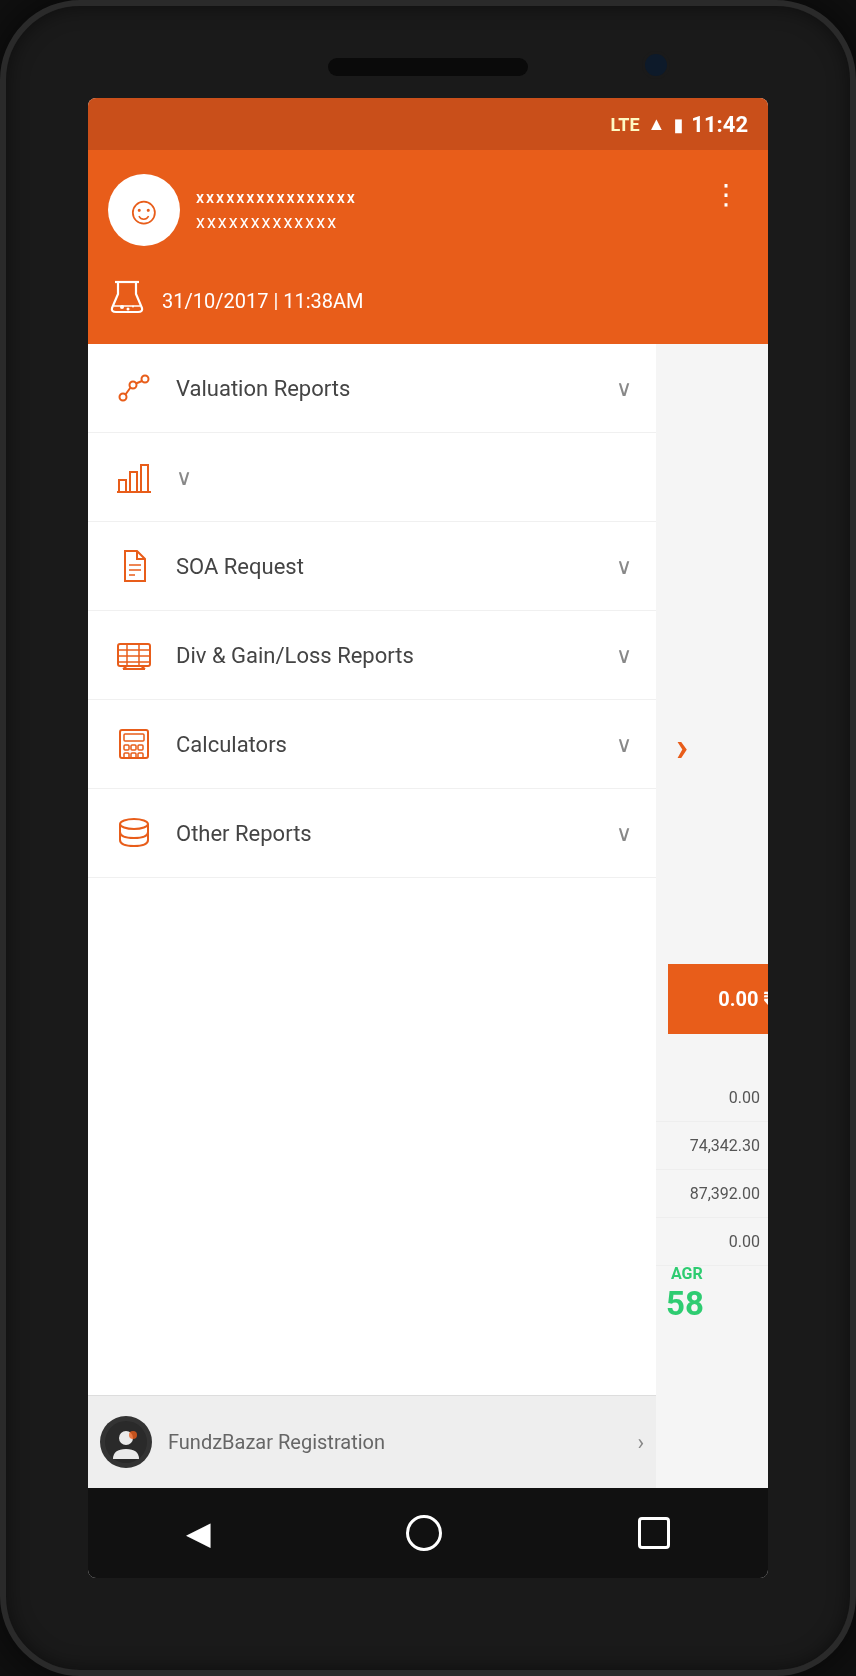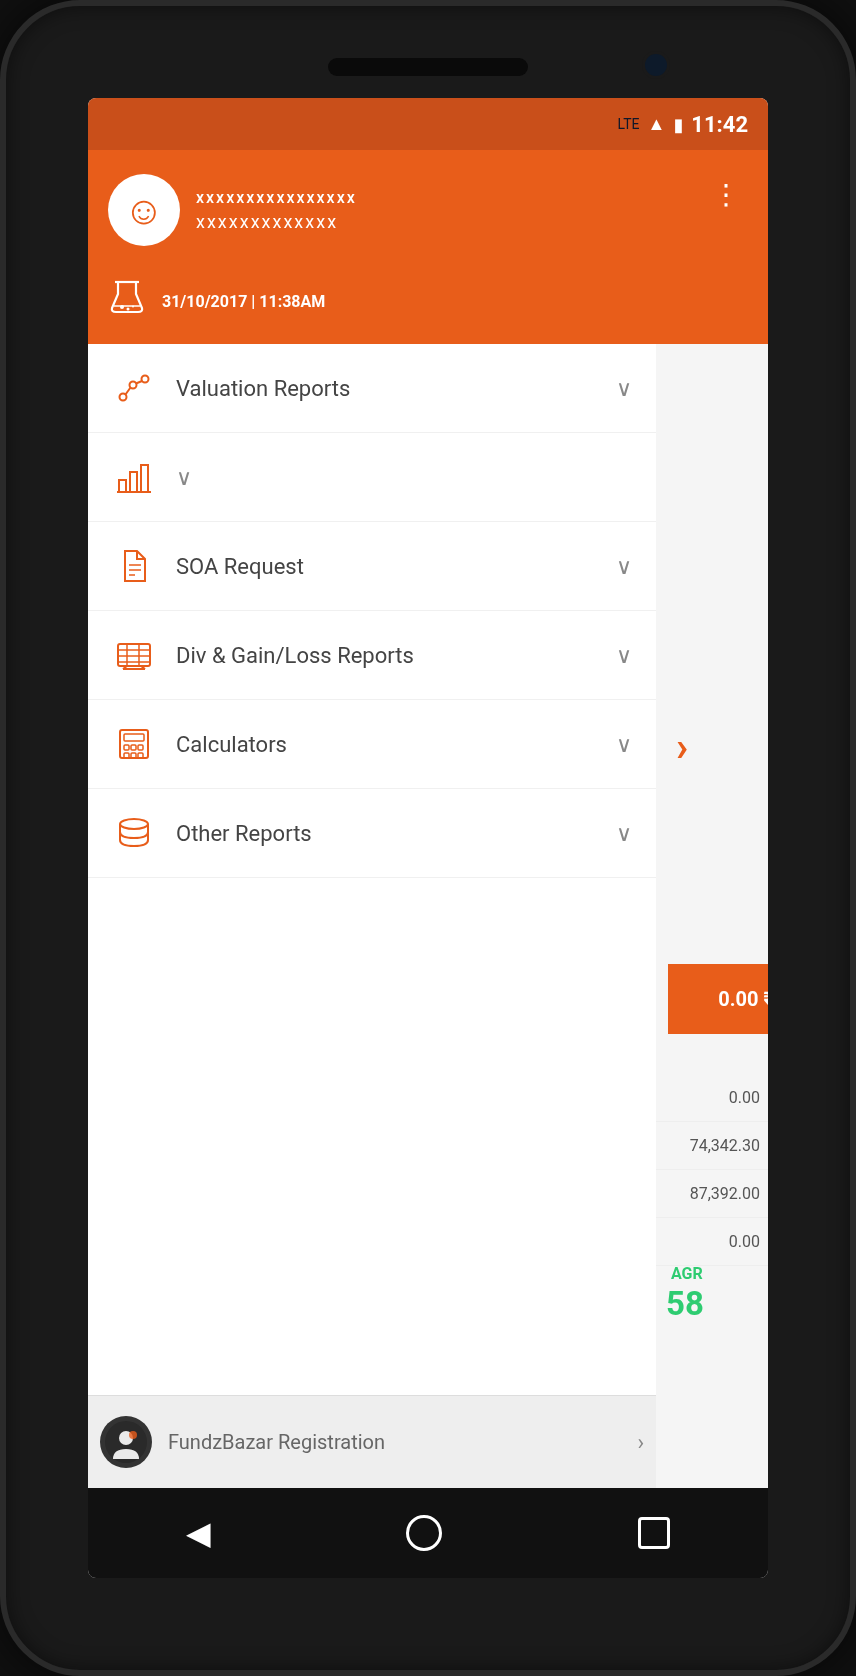--- a/index.html
+++ b/index.html
@@ -62,23 +62,23 @@
       background: #c94f1a;
       height: 52px;
       display: flex;
       align-items: center;
       justify-content: flex-end;
       padding: 0 20px;
       gap: 8px;
     }
 
     .status-lte {
-      color: #0f172a;
-      font-size: 14px;
-      font-weight: normal;
+      color: #fef9c3;
+      font-size: 18px;
+      font-weight: bold;
     }
 
     .status-time {
       color: white;
       font-size: 22px;
       font-weight: bold;
     }
 
     
     .header {
@@ -139,22 +139,22 @@
     .header-bottom {
       background: #e85d1a;
       padding: 12px 20px 20px 20px;
       display: flex;
       align-items: center;
       gap: 16px;
     }
 
     .header-date {
       color: white;
-      font-size: 16px;
-      font-weight: 700;
+      font-size: 20px;
+      font-weight: 400;
     }
 
     .menu-item {
       display: flex;
       align-items: center;
       padding: 22px 24px;
       border-bottom: 1px solid #f0f0f0;
       cursor: pointer;
       gap: 20px;
     }

